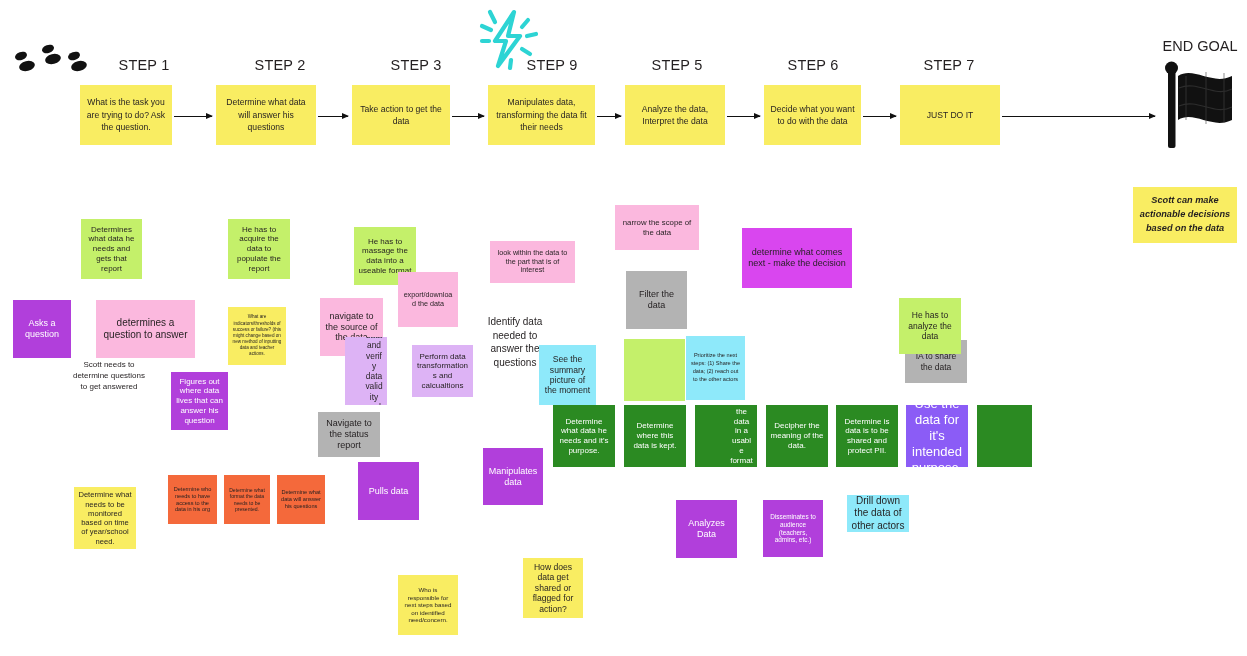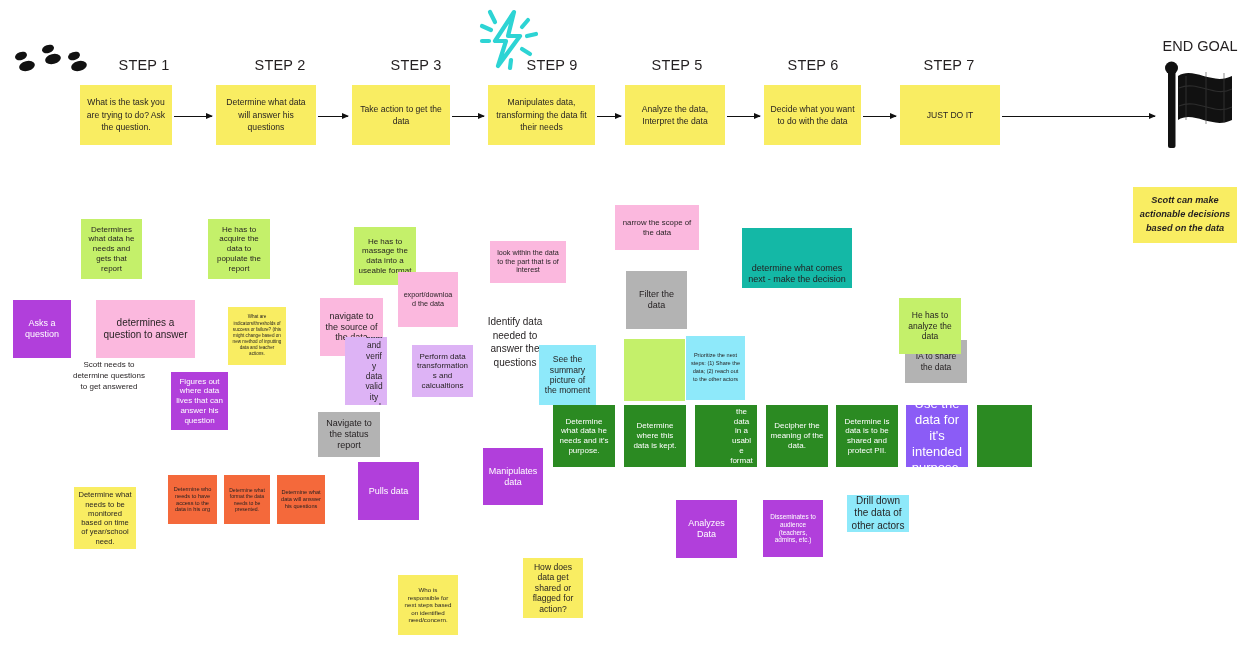--- a/index.html
+++ b/index.html
@@ -132,33 +132,33 @@
   <div class="arrow" style="left:863px;top:116px;width:33px;"></div>
   <div class="arrow" style="left:1002px;top:116px;width:153px;"></div>
 
   <div class="goal-note" style="left:1133px;top:187px;width:104px;height:56px;">
     <span>Scott can make actionable decisions based on the data</span>
   </div>
 
   <div class="note" style="left:81px;top:219px;width:61px;height:60px;background:#C4F06A;font-size:8px;">
     <span>Determines what data he needs and gets that report</span>
   </div>
-  <div class="note" style="left:208px;top:219px;width:62px;height:60px;background:#C4F06A;font-size:8px;">
+  <div class="note" style="left:228px;top:219px;width:62px;height:60px;background:#C4F06A;font-size:8px;">
     <span>He has to acquire the data to populate the report</span>
   </div>
   <div class="note" style="left:354px;top:227px;width:62px;height:58px;background:#C4F06A;font-size:8px;">
     <span>He has to massage the data into a useable format</span>
   </div>
-  <div class="note" style="left:490px;top:241px;width:76px;height:42px;background:#FBB8DE;font-size:7.2px;">
+  <div class="note" style="left:490px;top:241px;width:85px;height:42px;background:#FBB8DE;font-size:7.2px;">
     <span>look within the data to the part that is of interest</span>
   </div>
   <div class="note" style="left:615px;top:205px;width:84px;height:45px;background:#FBB8DE;font-size:7.8px;">
     <span>narrow the scope of the data</span>
   </div>
-  <div class="note" style="left:742px;top:228px;width:110px;height:60px;background:#14b8a6;font-size:9px;align-items:flex-end;">
+  <div class="note" style="left:742px;top:228px;width:110px;height:60px;background:#d946ef;font-size:9px;">
     <span>determine what comes next - make the decision</span>
   </div>
 
   <div class="note" style="left:13px;top:300px;width:58px;height:58px;background:#B13FDB;color:#fff;font-size:9px;">
     <span>Asks a question</span>
   </div>
   <div class="note" style="left:96px;top:300px;width:99px;height:58px;background:#FBB8DE;font-size:10px;">
     <span>determines a question to answer</span>
   </div>
   <div class="note" style="left:228px;top:307px;width:58px;height:58px;background:#F9ED62;font-size:4.6px;line-height:1.35;">

